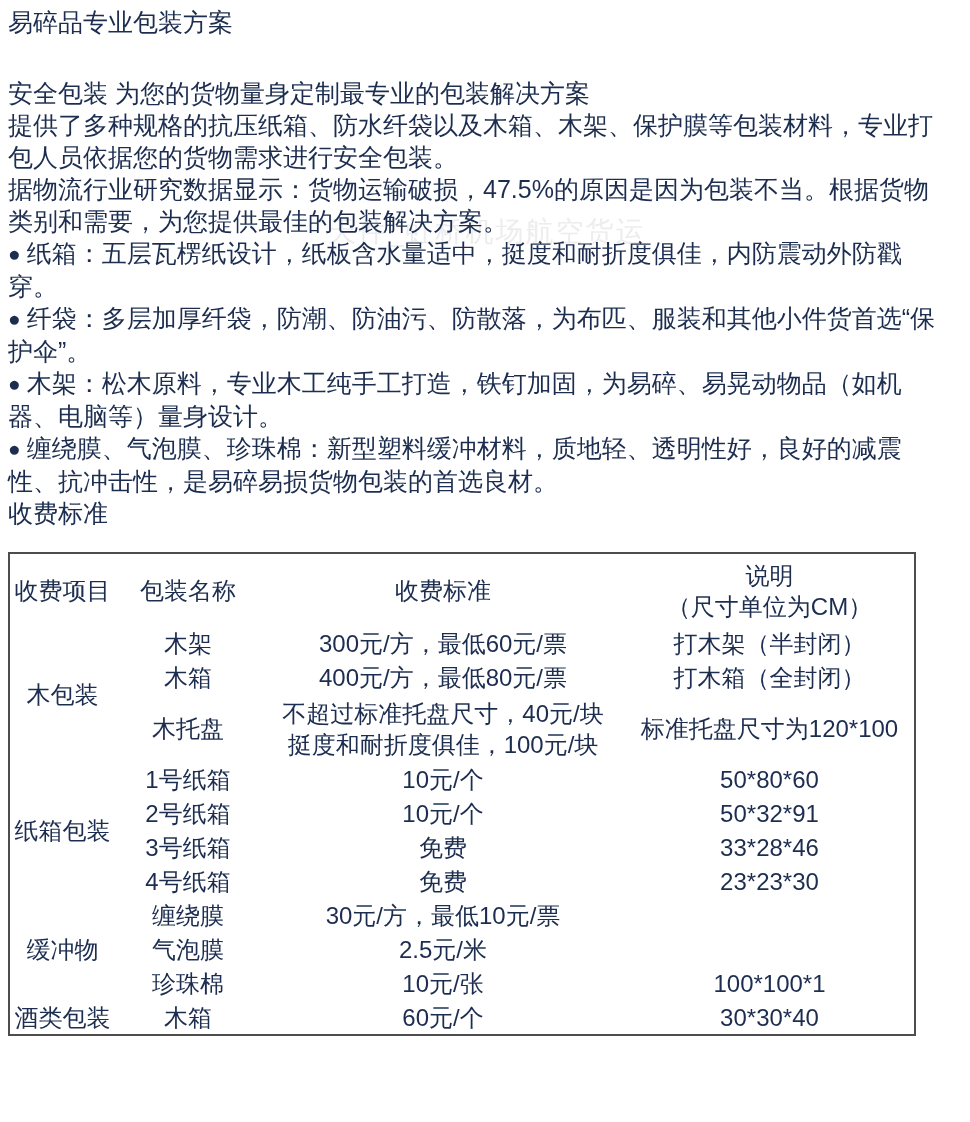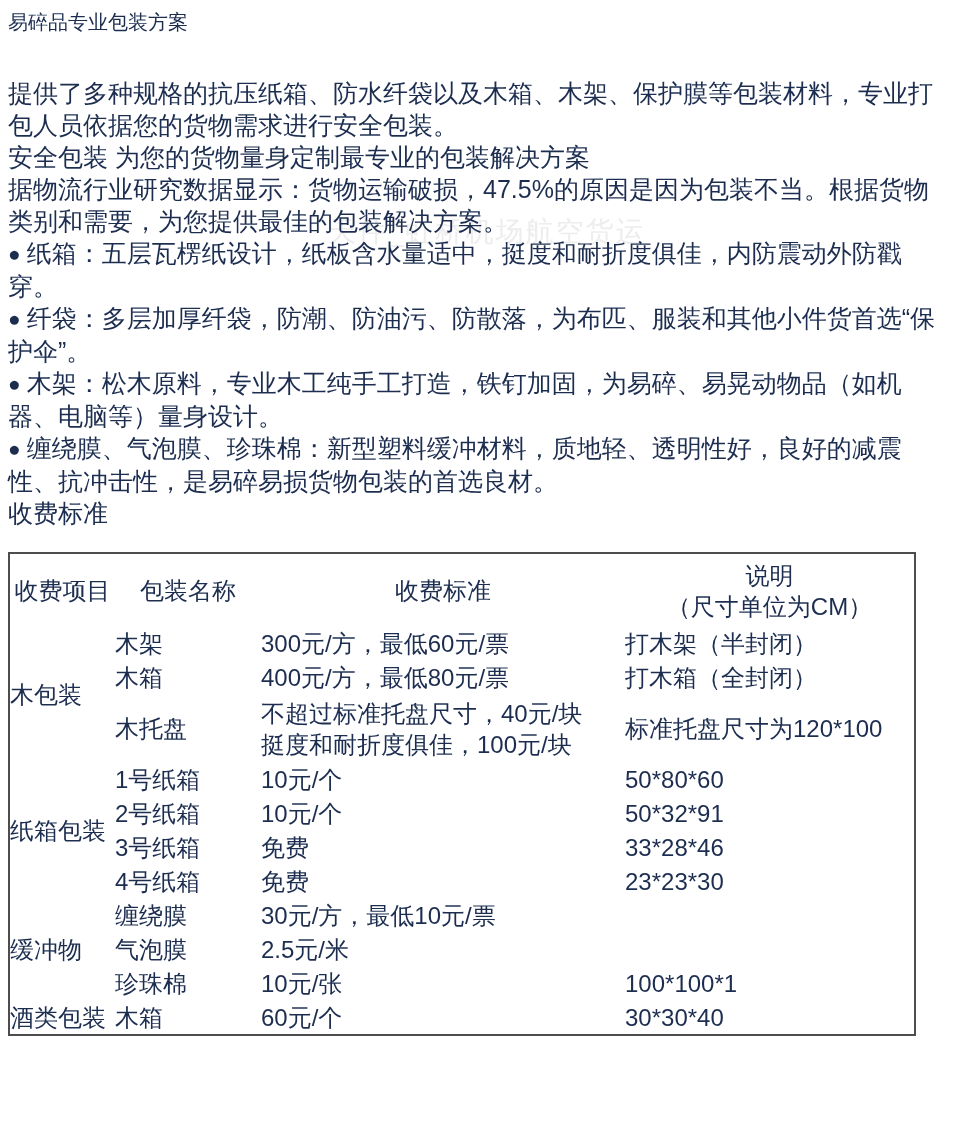--- a/index.html
+++ b/index.html
@@ -24,21 +24,21 @@
     z-index: 0;
     white-space: nowrap;
   }
   .content {
     position: relative;
     z-index: 1;
     padding: 9px 10px 0 8px;
     width: 960px;
   }
   .doc-title {
-    font-size: 20px;
+    font-size: 25px;
     font-weight: normal;
     line-height: 27px;
     margin: 0 0 41px 0;
   }
   .line {
     font-size: 25px;
     line-height: 32px;
     margin: 0;
   }
   .bullet-item .bullet {
@@ -47,20 +47,21 @@
     vertical-align: 1px;
   }
   .pricing-table {
     margin-top: 23px;
     margin-left: 0;
     width: 906px;
     border: 2px solid #4d4d4d;
     border-collapse: collapse;
     table-layout: fixed;
     font-size: 24px;
+    text-align: center;
     color: #1c2d50;
   }
   .pricing-table th, .pricing-table td {
     font-weight: normal;
     padding: 0;
     vertical-align: middle;
     border: none;
   }
   .pricing-table th { height: 74px; }
   .pricing-table td { height: 34px; }
@@ -71,22 +72,22 @@
 <body>
 
 <div class="page">
 
   <div class="watermark">天件_虹桥机场航空货运</div>
 
   <div class="content">
 
     <h1 class="doc-title">易碎品专业包装方案</h1>
 
+    <p class="line">安全包装 为您的货物量身定制最专业的包装解决方案</p>
     <p class="line">提供了多种规格的抗压纸箱、防水纤袋以及木箱、木架、保护膜等包装材料，专业打包人员依据您的货物需求进行安全包装。</p>
-    <p class="line">安全包装 为您的货物量身定制最专业的包装解决方案</p>
     <p class="line">据物流行业研究数据显示：货物运输破损，47.5%的原因是因为包装不当。根据货物类别和需要，为您提供最佳的包装解决方案。</p>
 
     <p class="line bullet-item"><span class="bullet">●</span><span>纸箱：五层瓦楞纸设计，纸板含水量适中，挺度和耐折度俱佳，内防震动外防戳穿。</span></p>
     <p class="line bullet-item"><span class="bullet">●</span><span>纤袋：多层加厚纤袋，防潮、防油污、防散落，为布匹、服装和其他小件货首选“保护伞”。</span></p>
     <p class="line bullet-item"><span class="bullet">●</span><span>木架：松木原料，专业木工纯手工打造，铁钉加固，为易碎、易晃动物品（如机器、电脑等）量身设计。</span></p>
     <p class="line bullet-item"><span class="bullet">●</span><span>缠绕膜、气泡膜、珍珠棉：新型塑料缓冲材料，质地轻、透明性好，良好的减震性、抗冲击性，是易碎易损货物包装的首选良材。</span></p>
 
     <p class="line">收费标准</p>
 
     <table class="pricing-table">

